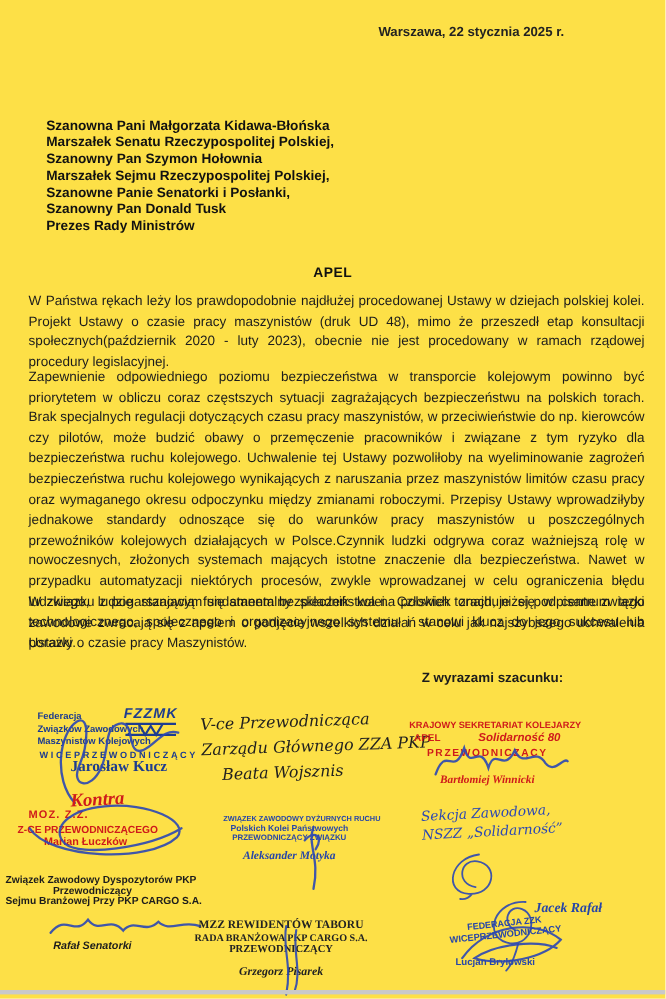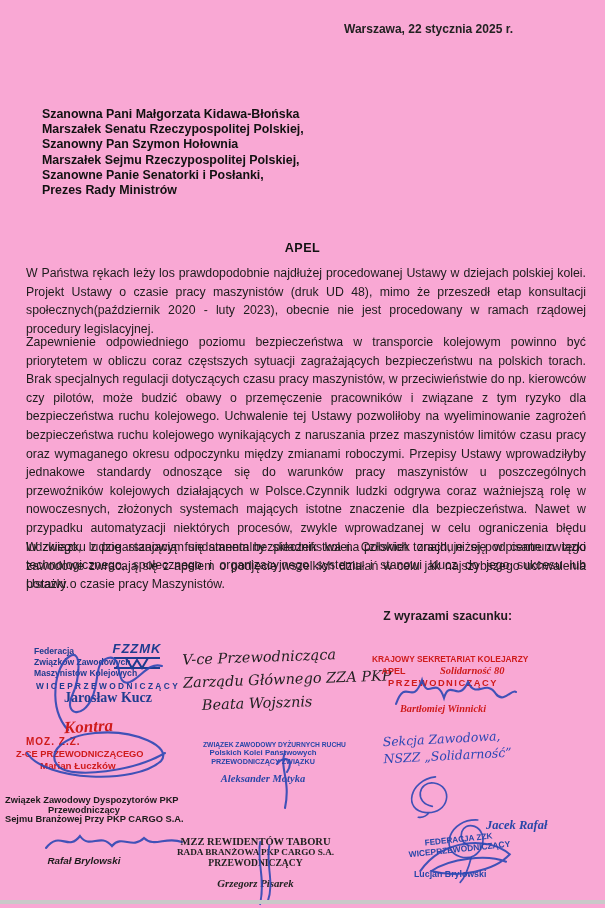--- a/index.html
+++ b/index.html
@@ -1,16 +1,16 @@
 <!DOCTYPE html>
 <html><head>
 <meta charset="utf-8">
 <style>
   html,body{margin:0;padding:0;background:#ffffff;}
-  .page{position:relative;width:605px;height:908px;background:#f9a8d4;overflow:hidden;
+  .page{position:relative;width:605px;height:908px;background:#fde047;overflow:hidden;
         font-family:"Liberation Sans",sans-serif;color:#1a1a1a;}
   .date{position:absolute;top:22px;right:92px;font-size:12px;font-weight:700;color:#222;}
   .recipients{position:absolute;top:107px;left:14px;font-size:12.4px;font-weight:700;line-height:15.2px;color:#111;margin-left:28px;}
   .title{position:absolute;top:241px;left:0;width:100%;text-align:center;font-size:12.6px;font-weight:700;letter-spacing:.5px;color:#111;}
   .para{position:absolute;left:26px;right:19px;text-align:justify;font-size:12.3px;line-height:18.6px;color:#1c1c1c;}
   .p1{top:264px}.p2{top:333px}.p3{top:538px}
   .closing{position:absolute;top:609px;right:93px;font-size:12.2px;font-weight:700;color:#1c1c1c;}
 
   
   .scribble{position:absolute;pointer-events:none;}
@@ -23,21 +23,21 @@
   .fz-role{position:absolute;left:-6px;top:37px;width:160px;text-align:center;font-size:8.3px;font-weight:700;letter-spacing:2.4px;white-space:nowrap;}
   .fz-name{position:absolute;left:-6px;top:46px;width:160px;text-align:center;font-family:"Liberation Serif",serif;font-size:14px;font-weight:700;}
 
   .sig-zza{position:absolute;left:183px;top:645px;color:#1f1f1f;font-family:"DejaVu Serif",serif;font-style:italic;transform:rotate(-2deg);}
   .zza-l{font-size:14.5px;line-height:23px;white-space:nowrap;}
   .zza-name{margin-left:18px;}
 
   .sig-sol80{position:absolute;left:372px;top:654px;width:142px;text-align:center;color:#cf1b1b;}
   .s80-l1{font-size:8.4px;font-weight:700;white-space:nowrap;}
   .s80-l2{font-size:9px;font-weight:700;margin-top:1px;}
-  .s80-l2 .script{font-style:italic;font-size:10.5px;font-family:Liberation Serif, serif;margin-left:32px;}
+  .s80-l2 .script{font-style:italic;font-size:10.5px;font-family:Liberation Sans, sans-serif;margin-left:32px;}
   .s80-role{font-size:9.3px;font-weight:700;letter-spacing:1.5px;margin-top:2px;}
   .s80-name{margin-top:15px;font-family:"Liberation Serif",serif;font-style:italic;font-weight:700;font-size:10.3px;}
 
   .sig-kontra{position:absolute;left:16px;top:719px;width:150px;color:#cf1b1b;}
   .kontra-logo{position:absolute;left:48px;top:-2px;font-style:italic;font-weight:700;font-size:17px;font-family:"Liberation Serif",serif;transform:rotate(-3deg);}
   .kontra-org{position:absolute;left:10px;top:17px;font-weight:700;font-size:10px;letter-spacing:1px;}
   .kontra-role{position:absolute;left:0;top:30px;font-weight:700;font-size:9.3px;white-space:nowrap;}
   .kontra-name{position:absolute;left:24px;top:41px;font-weight:700;font-size:9.8px;white-space:nowrap;}
 
   .sig-dyz{position:absolute;left:203px;top:741px;width:120px;text-align:center;color:#2746a8;}
@@ -76,20 +76,21 @@
 <div class="page">
 
   <div class="date">Warszawa, 22 stycznia 2025 r.</div>
 
   <div class="recipients">
     <div>Szanowna Pani Małgorzata Kidawa-Błońska</div>
     <div>Marszałek Senatu Rzeczypospolitej Polskiej,</div>
     <div>Szanowny Pan Szymon Hołownia</div>
     <div>Marszałek Sejmu Rzeczypospolitej Polskiej,</div>
     <div>Szanowne Panie Senatorki i Posłanki,</div>
+    <div>Szanowny Pan Donald Tusk</div>
     <div>Prezes Rady Ministrów</div>
   </div>
 
   <div class="title">APEL</div>
 
   <div class="para p1">W Państwa rękach leży los prawdopodobnie najdłużej procedowanej Ustawy w dziejach polskiej kolei. Projekt Ustawy o czasie pracy maszynistów (druk UD 48), mimo że przeszedł etap konsultacji społecznych(październik 2020 - luty 2023), obecnie nie jest procedowany w ramach rządowej procedury legislacyjnej.</div>
   <div class="para p2">Zapewnienie odpowiedniego poziomu bezpieczeństwa w transporcie kolejowym powinno być priorytetem w obliczu coraz częstszych sytuacji zagrażających bezpieczeństwu na polskich torach. Brak specjalnych regulacji dotyczących czasu pracy maszynistów, w przeciwieństwie do np. kierowców czy pilotów, może budzić obawy o przemęczenie pracowników i związane z tym ryzyko dla bezpieczeństwa ruchu kolejowego. Uchwalenie tej Ustawy pozwoliłoby na wyeliminowanie zagrożeń bezpieczeństwa ruchu kolejowego wynikających z naruszania przez maszynistów limitów czasu pracy oraz wymaganego okresu odpoczynku między zmianami roboczymi. Przepisy Ustawy wprowadziłyby jednakowe standardy odnoszące się do warunków pracy maszynistów u poszczególnych przewoźników kolejowych działających w Polsce.Czynnik ludzki odgrywa coraz ważniejszą rolę w nowoczesnych, złożonych systemach mających istotne znaczenie dla bezpieczeństwa. Nawet w przypadku automatyzacji niektórych procesów, zwykle wprowadzanej w celu ograniczenia błędu ludzkiego, ludzie stanowią fundamentalny składnik kolei. Człowiek znajduje się w centrum tego technologicznego, społecznego i organizacyjnego systemu i stanowi klucz do jego sukcesu lub porażki.</div>
   <div class="para p3">W związku z pogarszającym się stanem bezpieczeństwa na polskich torach, niżej podpisane związki zawodowe zwracają się z apelem o podjęcie wszelkich działań w celu jak najszybszego uchwalenia Ustawy o czasie pracy Maszynistów.</div>
 
   <div class="closing">Z wyrazami szacunku:</div>
@@ -157,21 +158,21 @@
     <div>NSZZ „Solidarność”</div>
   </div>
   <svg class="scribble" style="left:395px;top:768px" width="70" height="55" viewBox="0 0 90 60">
     <path d="M52,6 C18,10 10,50 40,52 C70,54 76,18 50,14 C30,11 24,40 48,44 M44,52 C40,57 36,59 30,58"></path>
   </svg>
 
   <div class="sig-dysp">
     <div class="dysp-l">Związek Zawodowy Dyspozytorów PKP</div>
     <div class="dysp-l">Przewodniczący</div>
     <div class="dysp-l">Sejmu Branżowej Przy PKP CARGO S.A.</div>
-    <div class="dysp-name">Rafał Brylowski</div>
+    <div class="dysp-name">Rafał Senatorki</div>
   </div>
   <svg class="scribble" style="left:40px;top:826px" width="150" height="30" viewBox="0 0 150 30">
     <path d="M6,22 C20,4 28,26 40,10 C50,24 60,6 72,20 C82,8 92,24 104,12 C114,22 126,10 142,16"></path>
   </svg>
 
   <div class="sig-rew">
     <div class="rew-l1">MZZ REWIDENTÓW TABORU</div>
     <div class="rew-l2">RADA BRANŻOWA PKP CARGO S.A.</div>
     <div class="rew-role">PRZEWODNICZĄCY</div>
     <div class="rew-name">Grzegorz Pisarek</div>

